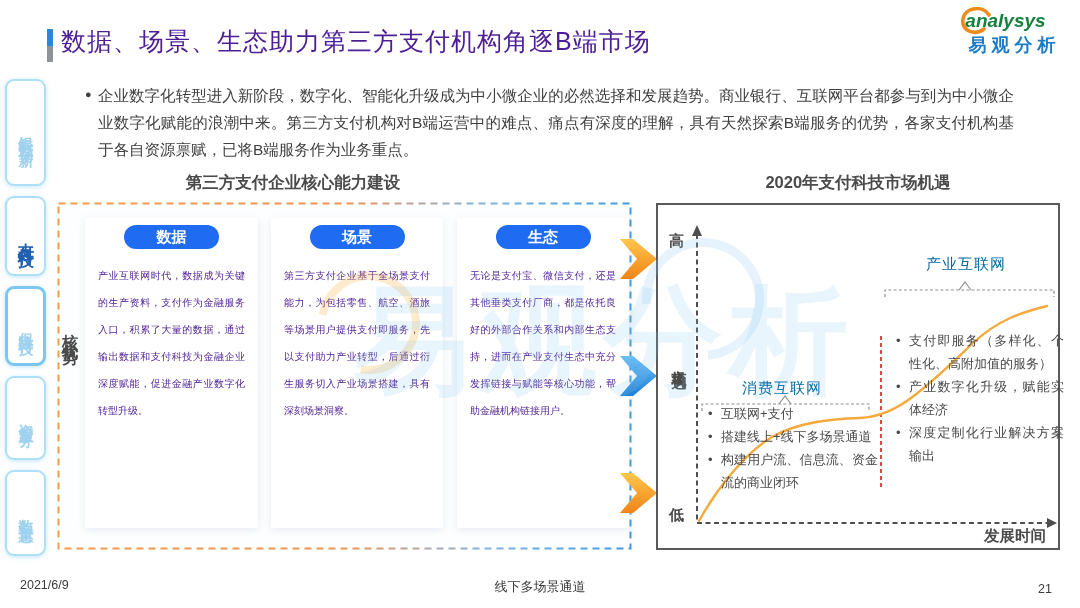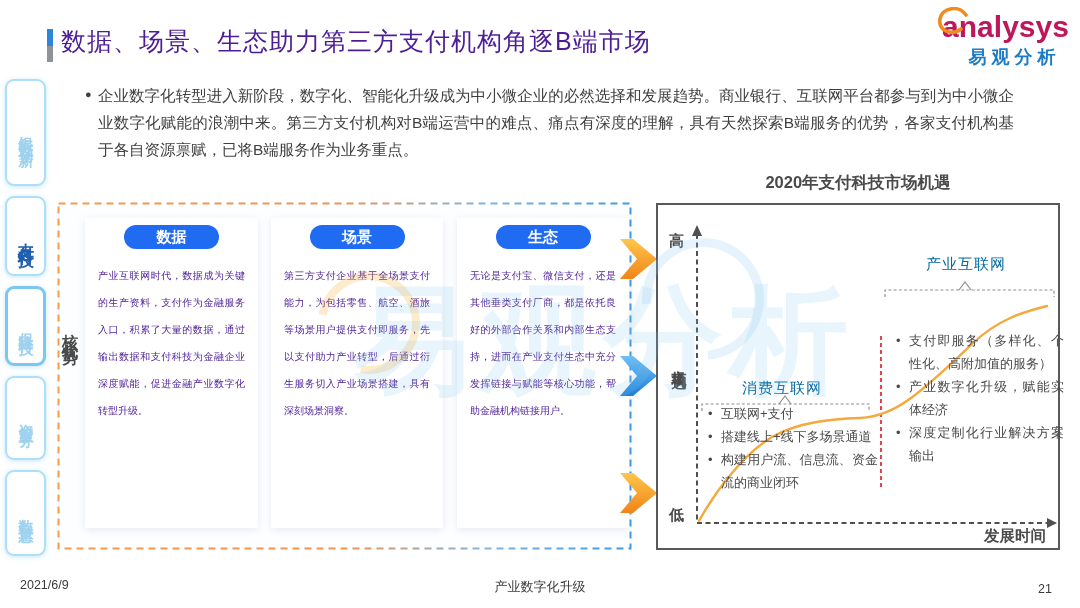--- a/index.html
+++ b/index.html
@@ -4,22 +4,22 @@
 <style>
   html,body{margin:0;padding:0;background:#e8e8e8;}
   .slide{position:relative;width:1080px;height:608px;background:#ffffff;overflow:hidden;
          font-family:"Liberation Sans","DejaVu Sans",sans-serif;margin:0 auto;}
   
   .accent-bar{position:absolute;left:47px;top:29px;width:6px;height:33px;
               background:linear-gradient(#2E86DB 0 52%,#8F9398 52% 100%);}
   .page-title{position:absolute;left:61px;top:25px;font-size:25px;font-weight:normal;color:#4c1d95;letter-spacing:1px;}
   
   .logo{position:absolute;left:933px;top:10px;width:145px;text-align:center;}
-  .logo-brand{position:relative;display:inline-block;font-size:30px;font-weight:bold;
-              color:#be185d;letter-spacing:0;}
+  .logo-brand{position:relative;display:inline-block;font-size:19px;font-weight:bold;
+              font-style:italic;color:#15803d;letter-spacing:0;}
   .logo-swirl{position:absolute;left:-6px;top:-3px;}
   .logo-cn{font-size:18px;font-weight:bold;color:#1C7BC6;letter-spacing:5px;margin-top:1px;padding-left:18px;}
   
   .sidebar{position:absolute;left:5px;top:79px;display:flex;flex-direction:column;gap:10px;width:41px;}
   .side-tab{box-sizing:border-box;width:41px;border:2px solid #AEDFF8;border-radius:9px;background:#fff;
             display:flex;align-items:center;justify-content:center;
             box-shadow:0 1px 5px rgba(150,210,245,.55);cursor:pointer;}
   .side-tab span{writing-mode:vertical-rl;letter-spacing:3px;font-size:15px;font-weight:600;color:#9FD2EE;}
   .side-tab.h1{height:107px}.side-tab.h2{height:80px}.side-tab.h3{height:80px}
   .side-tab.h4{height:84px}.side-tab.h5{height:86px}
@@ -104,20 +104,21 @@
       <span>资管服务</span>
     </div>
     <div class="side-tab h5">
       <span>数字普惠</span>
     </div>
   </div>
 
   <span class="intro-dot">●</span>
   <div class="intro-text">企业数字化转型进入新阶段，数字化、智能化升级成为中小微企业的必然选择和发展趋势。商业银行、互联网平台都参与到为中小微企业数字化赋能的浪潮中来。第三方支付机构对B端运营中的难点、痛点有深度的理解，具有天然探索B端服务的优势，各家支付机构基于各自资源禀赋，已将B端服务作为业务重点。</div>
 
+  <div class="sec-title left">第三方支付企业核心能力建设</div>
   <div class="sec-title right">2020年支付科技市场机遇</div>
 
   <svg class="cap-box" width="575" height="348" viewBox="0 0 575 348">
     <defs>
       <linearGradient id="boxGrad" x1="0" y1="0" x2="1" y2="0">
         <stop offset="0" stop-color="#F59B4C"></stop>
         <stop offset="0.5" stop-color="#EF9355"></stop>
         <stop offset="0.75" stop-color="#7FB5E2"></stop>
         <stop offset="1" stop-color="#3F9BE0"></stop>
       </linearGradient>
@@ -200,16 +201,16 @@
       <li><span class="mk">•</span><span>产业数字化升级，赋能实体经济</span></li>
       <li><span class="mk">•</span><span>深度定制化行业解决方案输出</span></li>
     </ul>
   </div>
 
   <div class="wm wm-swirl"></div>
   <div class="wm wm-swirl2"></div>
   <div class="wm wm-text">易观分析</div>
 
   <div class="footer-date">2021/6/9</div>
-  <div class="footer-slogan">产业数字化升级</div>
+  <div class="footer-slogan">线下多场景通道</div>
   <div class="footer-page">21</div>
 
 </div>
 
 </body></html>

